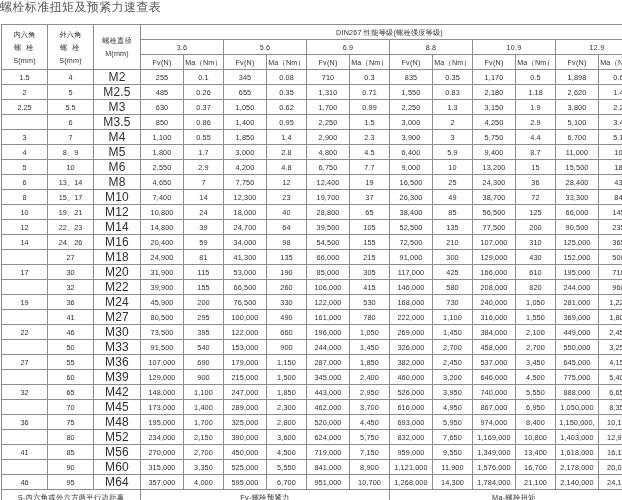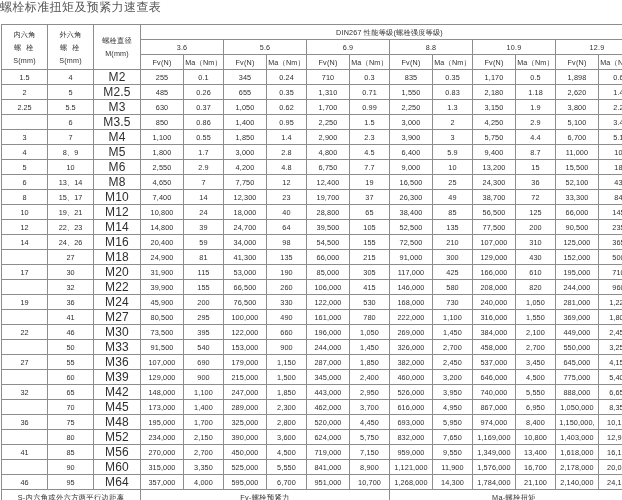--- a/index.html
+++ b/index.html
@@ -169,21 +169,21 @@
       </tr>
     </thead>
     <tbody id="tbody">
         <tr>
           <td class="sval">1.5</td>
           <td class="sval">4</td>
           <td class="dia">M2</td>
           <td class="num">255</td>
           <td class="num">0.1</td>
           <td class="num">345</td>
-          <td class="num">0.24</td>
+          <td class="num">0.08</td>
           <td class="num">710</td>
           <td class="num">0.3</td>
           <td class="num">835</td>
           <td class="num">0.35</td>
           <td class="num">1,170</td>
           <td class="num">0.5</td>
           <td class="num">1,898</td>
           <td class="num">0.6</td>
         </tr>
         <tr>
@@ -295,21 +295,21 @@
           <td class="num">4,650</td>
           <td class="num">7</td>
           <td class="num">7,750</td>
           <td class="num">12</td>
           <td class="num">12,400</td>
           <td class="num">19</td>
           <td class="num">16,500</td>
           <td class="num">25</td>
           <td class="num">24,300</td>
           <td class="num">36</td>
-          <td class="num">52,100</td>
+          <td class="num">28,400</td>
           <td class="num">43</td>
         </tr>
         <tr>
           <td class="sval">8</td>
           <td class="sval">15、17</td>
           <td class="dia">M10</td>
           <td class="num">7,400</td>
           <td class="num">14</td>
           <td class="num">12,300</td>
           <td class="num">23</td>

